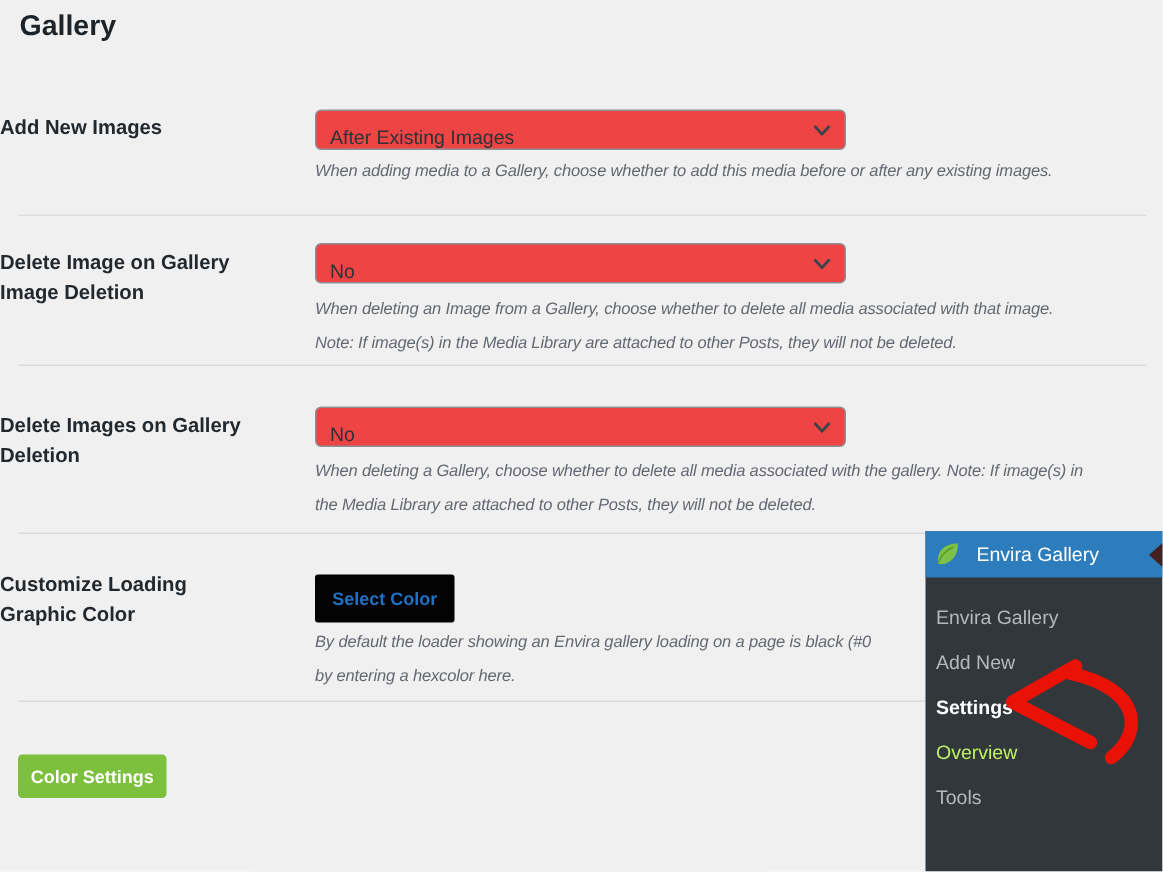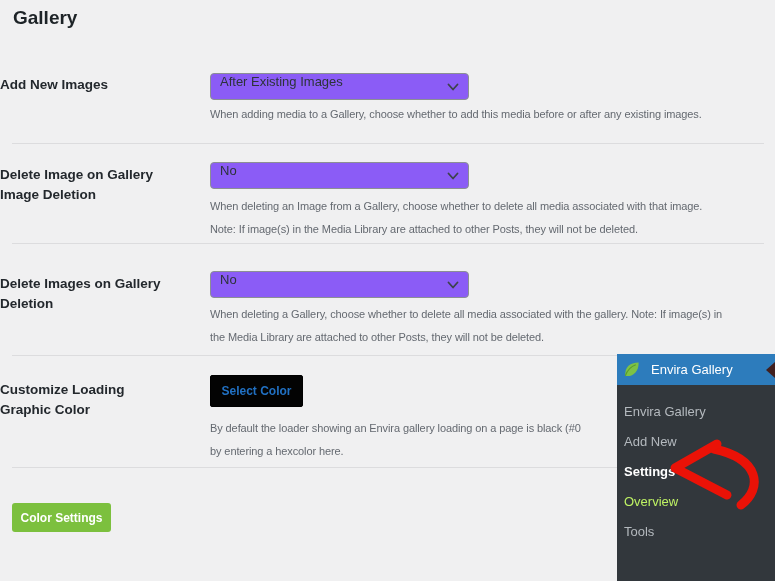--- a/index.html
+++ b/index.html
@@ -14,43 +14,43 @@
     position:absolute; top:7px; left:13px;
     font-size:19px; font-weight:600; color:#1d2327;
   }
   .row { position:absolute; left:0; width:775px; }
   .row-label {
     position:absolute; left:0; width:195px;
     font-size:13.5px; font-weight:700; color:#23282d; line-height:20px;
   }
   .row-content { position:absolute; left:210px; }
   .wp-select {
-    position:relative; width:259px; height:27px;
-    background:#8b5cf6; border:1px solid #8c8f94; border-radius:4px;
-    display:flex; align-items:flex-start;
+    position:relative; width:354px; height:27px;
+    background:#ef4444; border:1px solid #8c8f94; border-radius:4px;
+    display:flex; align-items:flex-end;
     padding:0 30px 0 9px; font-size:13px; color:#2c3338;
     cursor:pointer;
   }
   .wp-select .chev { position:absolute; right:8px; top:6px; }
-  .desc { position:absolute; left:0; }
+  .desc { position:absolute; left:0;font-style:italic; }
   .desc-line {
     white-space:nowrap; height:23px; line-height:23px;
     font-size:11px; letter-spacing:-0.1px; color:#646970;
   }
   .divider {
     position:absolute; left:12px; right:11px; height:1px;
     background:#dcdcde;
   }
   .select-color-btn {
     position:relative; width:93px; height:32px;
     background:#030303; border:1px solid #000;
     border-radius:2px; color:#2170c2;
     font-size:12px; font-weight:600;
     display:flex; align-items:center; justify-content:center;
-    cursor:pointer; font-family:inherit;
+    cursor:pointer; font-family:inherit;margin-top:8px;
   }
   .save-btn {
     position:absolute; left:12px; top:503px;
     width:99px; height:29px;
     background:#7cc03e; border:none; border-radius:3px;
     color:#ffffff; font-size:12px; font-weight:700;
     display:flex; align-items:center; justify-content:center;
     cursor:pointer; font-family:inherit;
   }
   

